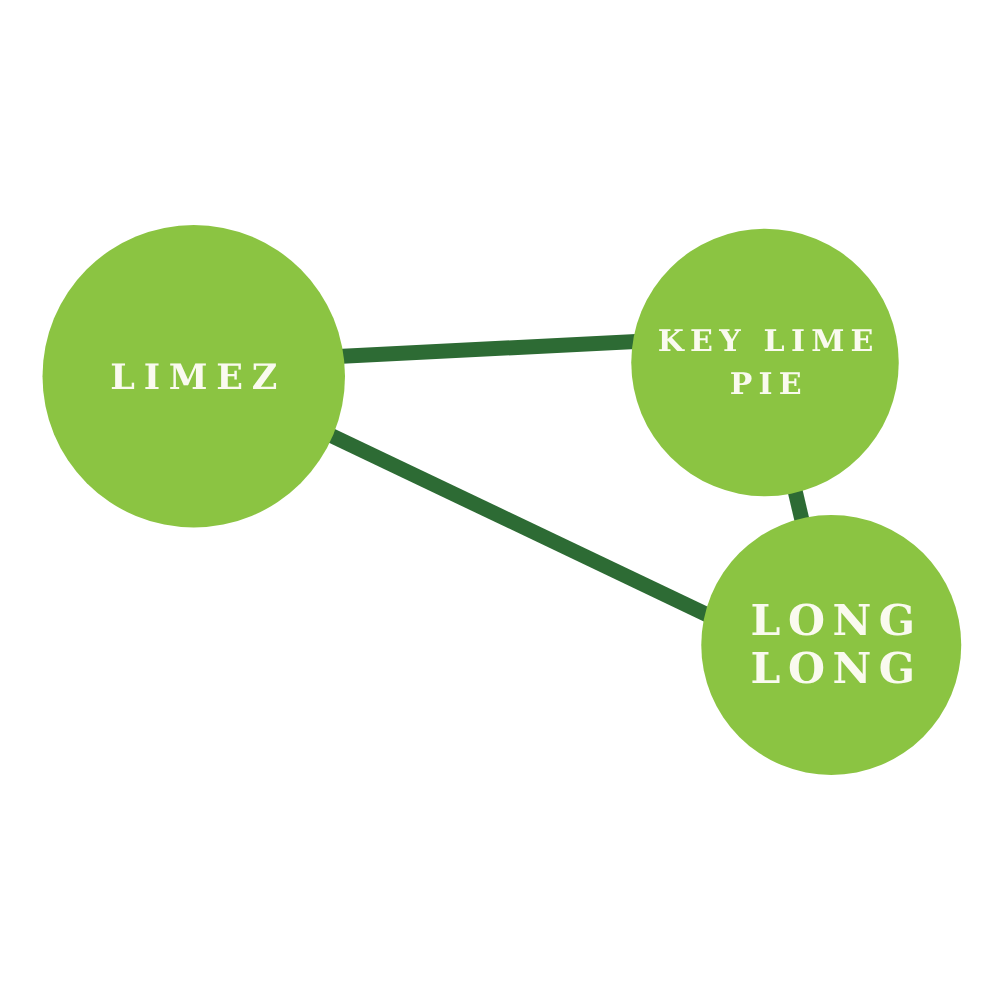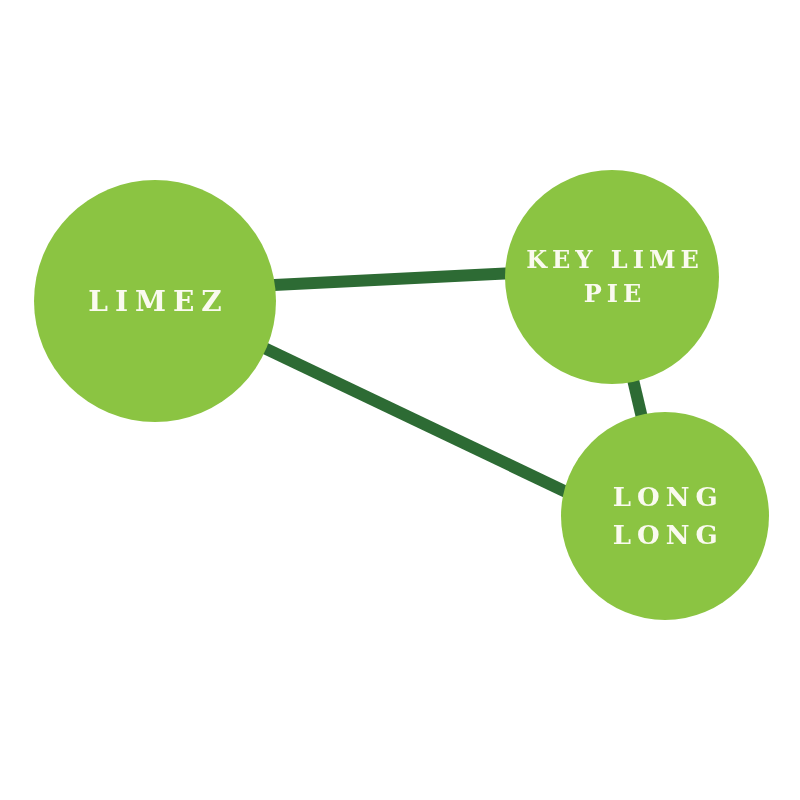--- a/index.html
+++ b/index.html
@@ -46,33 +46,33 @@
   .node-limez {
     left: 34px;
     top: 180px;
     width: 242px;
     height: 242px;
     font-size: 28px;
     letter-spacing: 7px;
   }
   .node-key-lime-pie {
     left: 505px;
-    top: 170px;
+    top: 183px;
     width: 214px;
     height: 214px;
     font-size: 24px;
     letter-spacing: 5px;
     line-height: 34px;
   }
   .node-long-point-lime {
     left: 561px;
     top: 412px;
     width: 208px;
     height: 208px;
-    font-size: 26px;
+    font-size: 34px;
     letter-spacing: 6px;
     line-height: 38px;
   }
   
   .node .line {
     margin-right: -0.25em;
   }
 </style>
 </head>
 <body>

